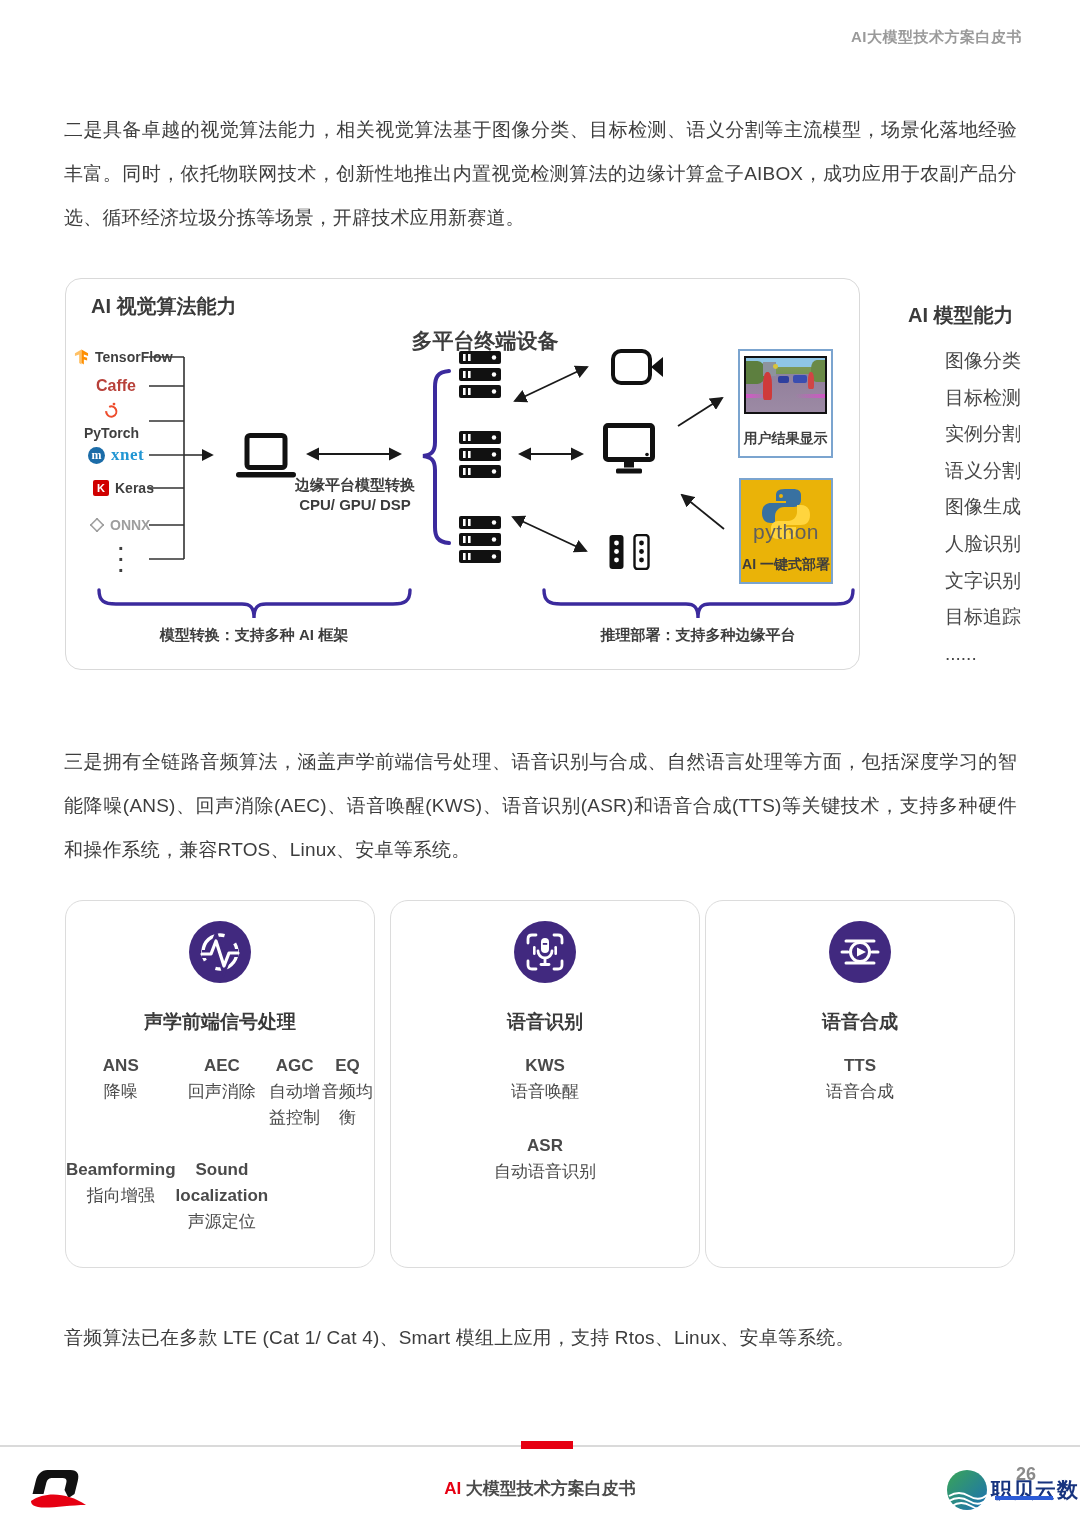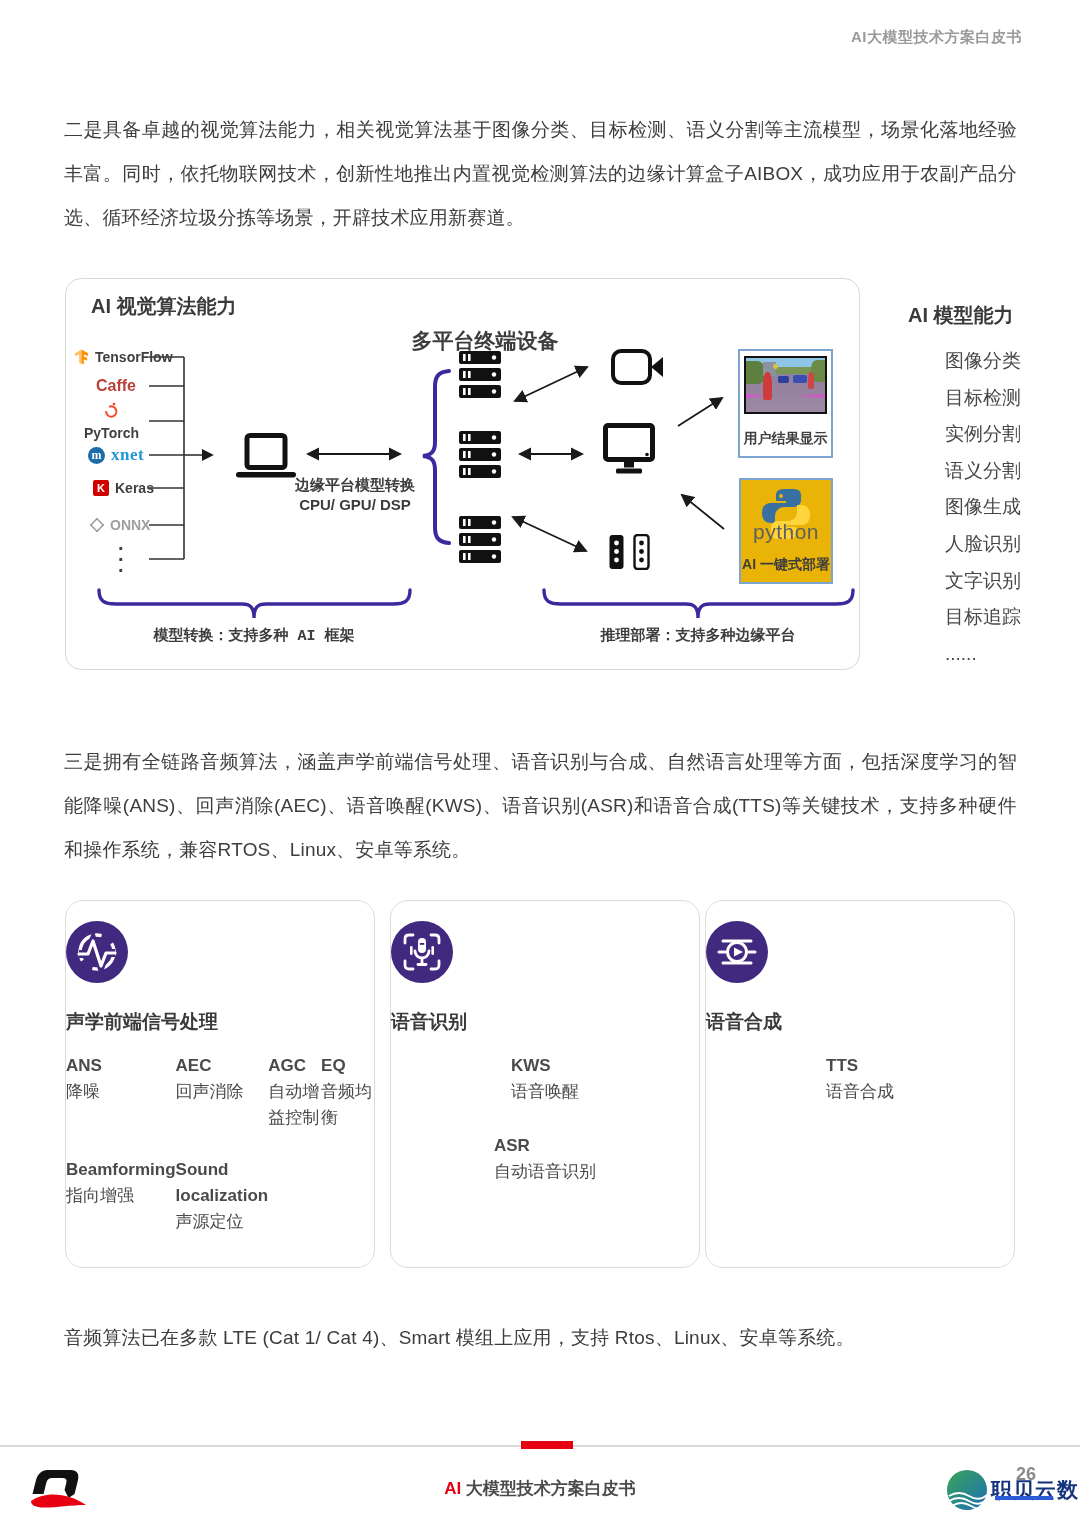--- a/index.html
+++ b/index.html
@@ -44,30 +44,30 @@
   .seg-person1 { position:absolute; left:22%; top:26%; width:11%; height:52%; background:#cf3a3a; border-radius:45% 45% 18% 18%; }
   .seg-person2 { position:absolute; left:79%; top:26%; width:7%; height:32%; background:#d04545; border-radius:45% 45% 18% 18%; }
   .seg-strip { position:absolute; left:0; bottom:26%; width:100%; height:7%; background:linear-gradient(90deg,#d457c8,rgba(212,87,200,0) 30%,rgba(212,87,200,0) 62%,#cf56c4); }
   .seg-sign { position:absolute; left:34%; top:12%; width:6%; height:8%; background:#d8c43c; border-radius:50%; }
   .box-label { margin-top:auto; margin-bottom:8px; font-size:14px; font-weight:600; color:#3d3d3d; }
 
   .python-box { position:absolute; left:673px; top:199px; width:94px; height:106px; border:2px solid #7ba4cf; background:#eab308; display:flex; flex-direction:column; align-items:center; }
   .python-word { position:absolute; top:40px; width:100%; text-align:center; font-size:21px; color:#5f5f5f; letter-spacing:0.5px; }
 
   .brace-label { position:absolute; top:347px; width:220px; text-align:center; font-size:15px; font-weight:600; color:#3d3d3d; }
-  .brace-label-left { left:78px;font-family:Liberation Mono, monospace; }
+  .brace-label-left { left:78px; }
   .brace-label-right { left:522px; }
 
   
   .cap-list { position:absolute; left:908px; top:302px; }
   .cap-title { font-size:20px; font-weight:bold; color:#3a3a3a; margin-bottom:14px; }
   .cap-item { font-size:19px; font-weight:500; color:#474747; line-height:36.6px;margin-left:37px; }
 
   
-  .audio-card { position:absolute; top:900px; width:310px; height:368px; border:1.5px solid #dcdcdc; border-radius:18px; background:#fff; text-align:left; }
+  .audio-card { position:absolute; top:900px; width:310px; height:368px; border:1.5px solid #dcdcdc; border-radius:18px; background:#fff; text-align:center; }
   .card-0 { left:65px; } .card-1 { left:390px; } .card-2 { left:705px; }
   .card-icon { margin:20px auto 0; width:62px; height:62px; }
   .card-title { margin-top:22px; font-size:19px; font-weight:bold; color:#3a3a3a; }
   .card-grid { margin-top:18px; display:grid; grid-template-columns:1fr 1fr 1fr 1fr; }
   .card-col  { margin-top:18px; display:flex; flex-direction:column; align-items:center; }
   .card-cell { margin-bottom:26px; }
   .cell-label { font-size:17px; font-weight:bold; color:#4a4a4a; line-height:26px; }
   .cell-desc  { font-size:17px; font-weight:500; color:#4a4a4a; line-height:26px; }
 
   

